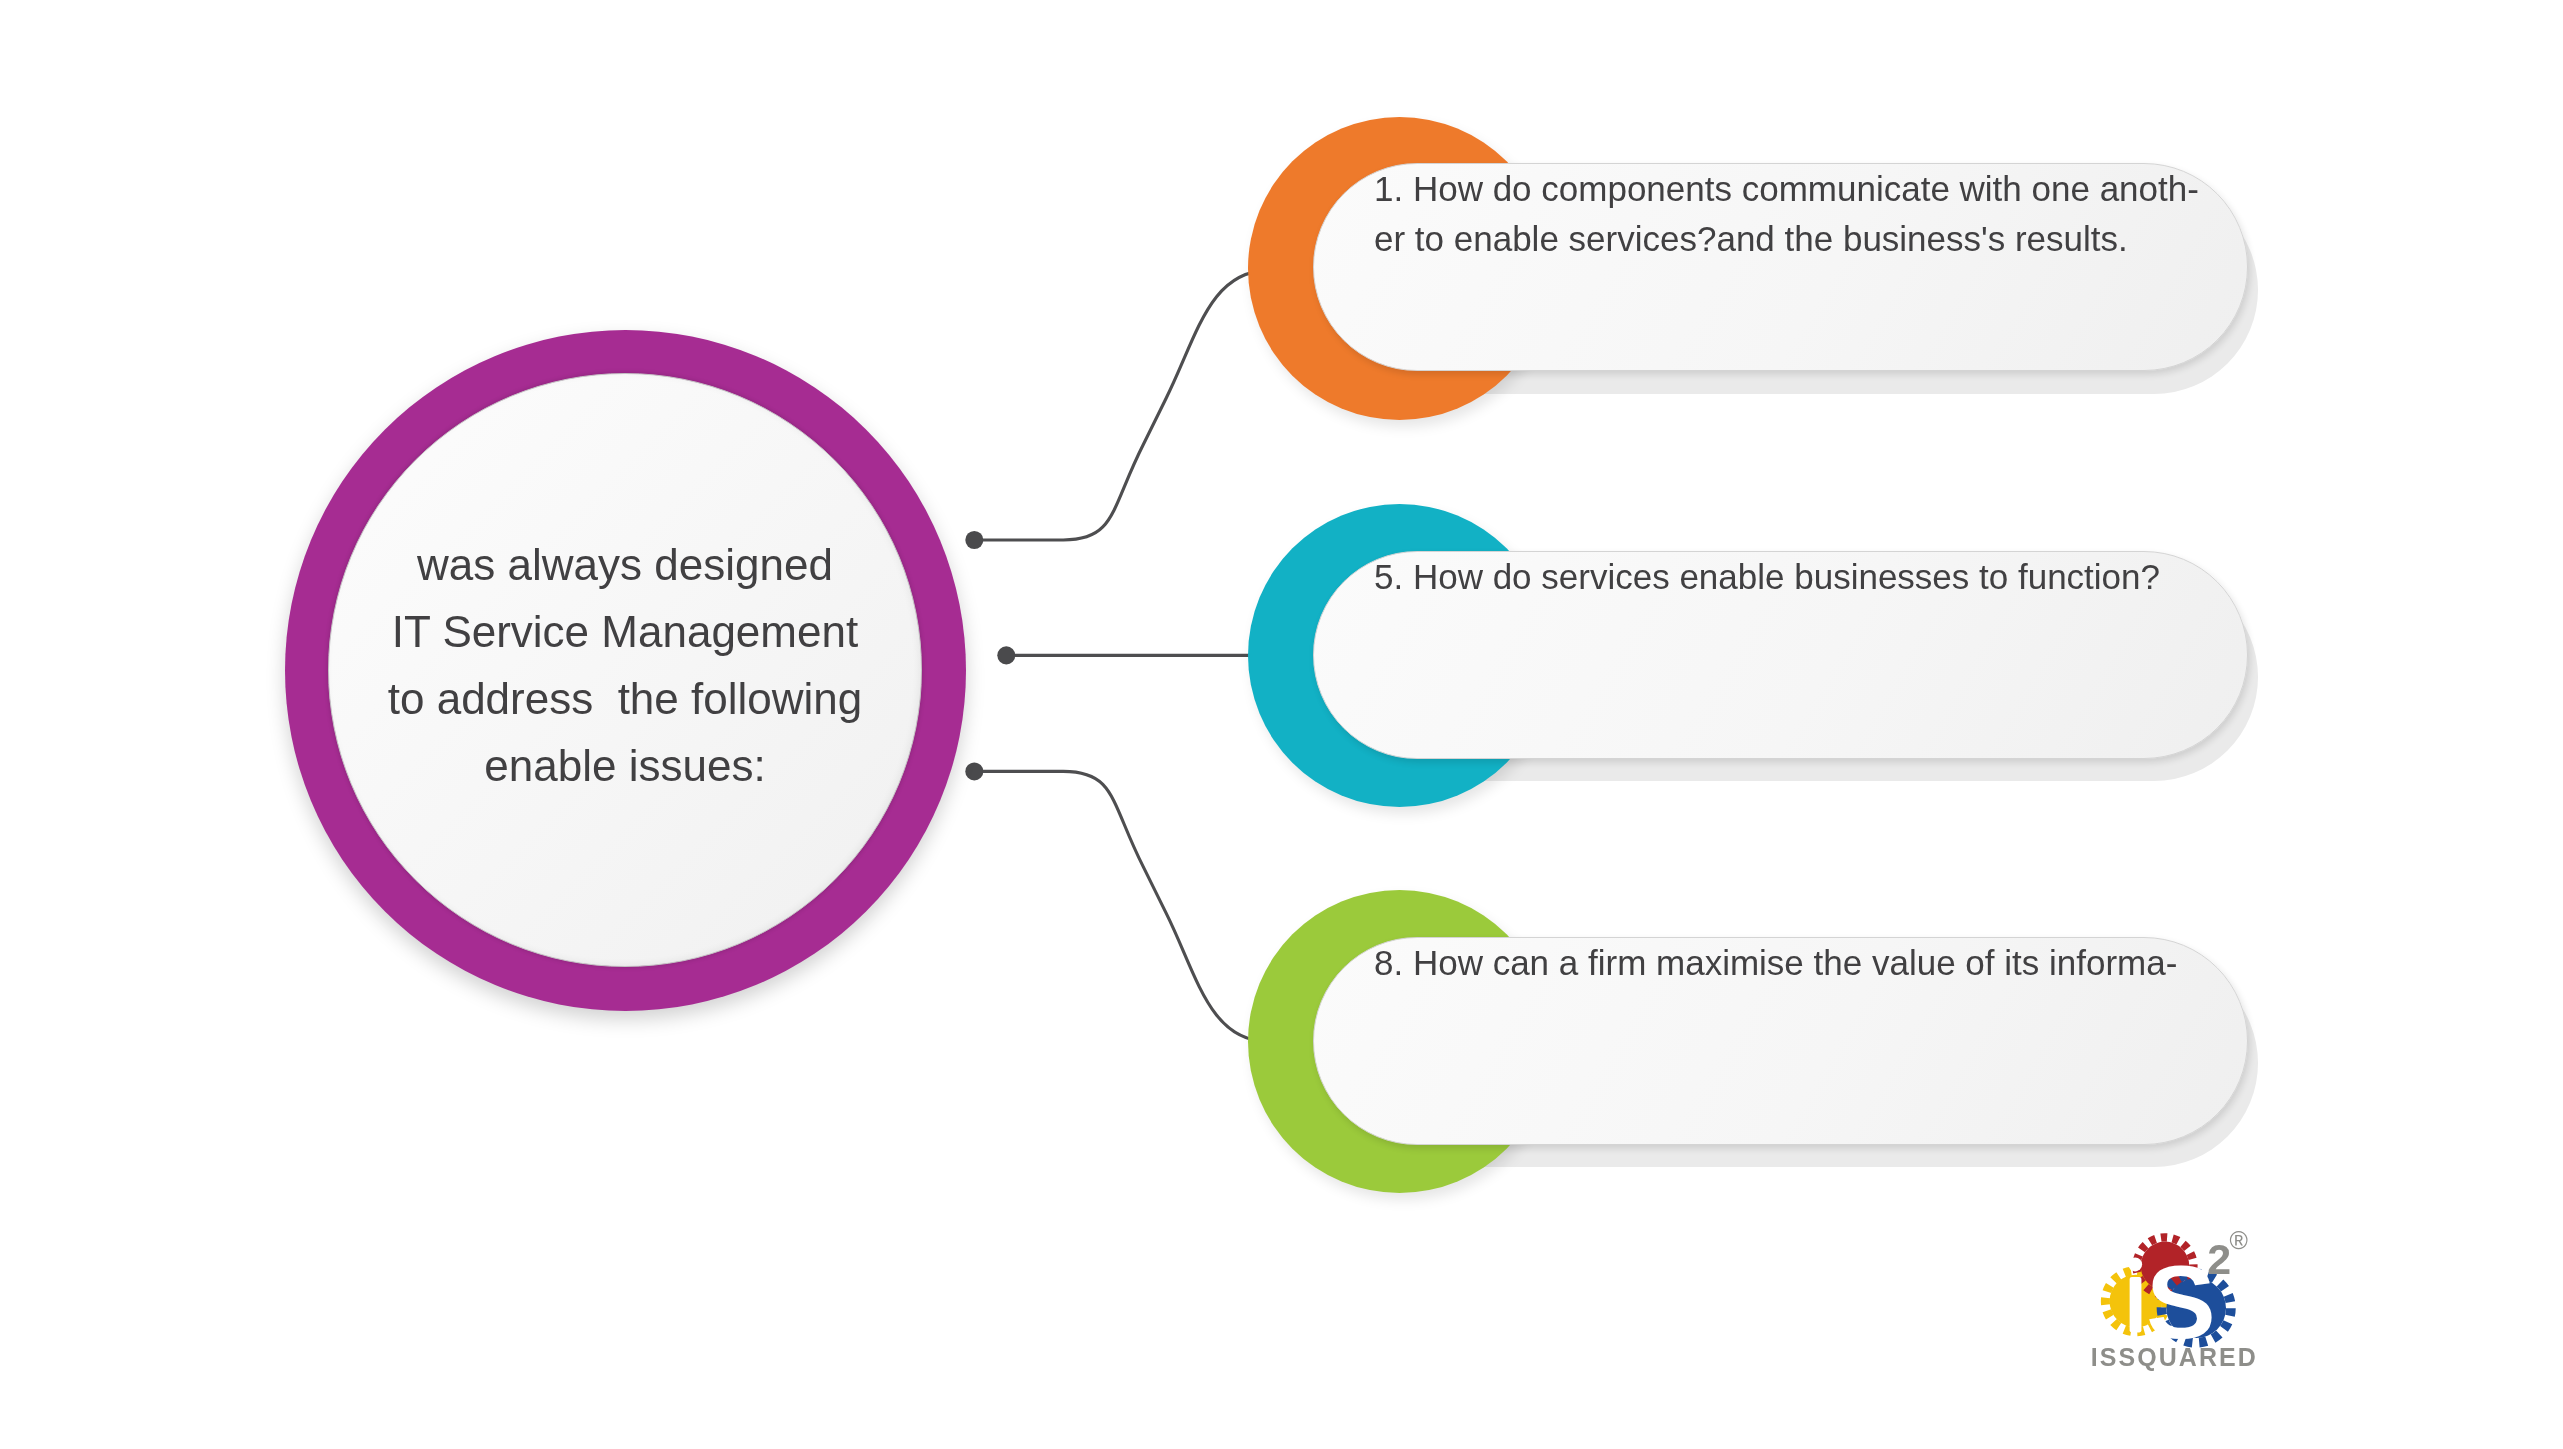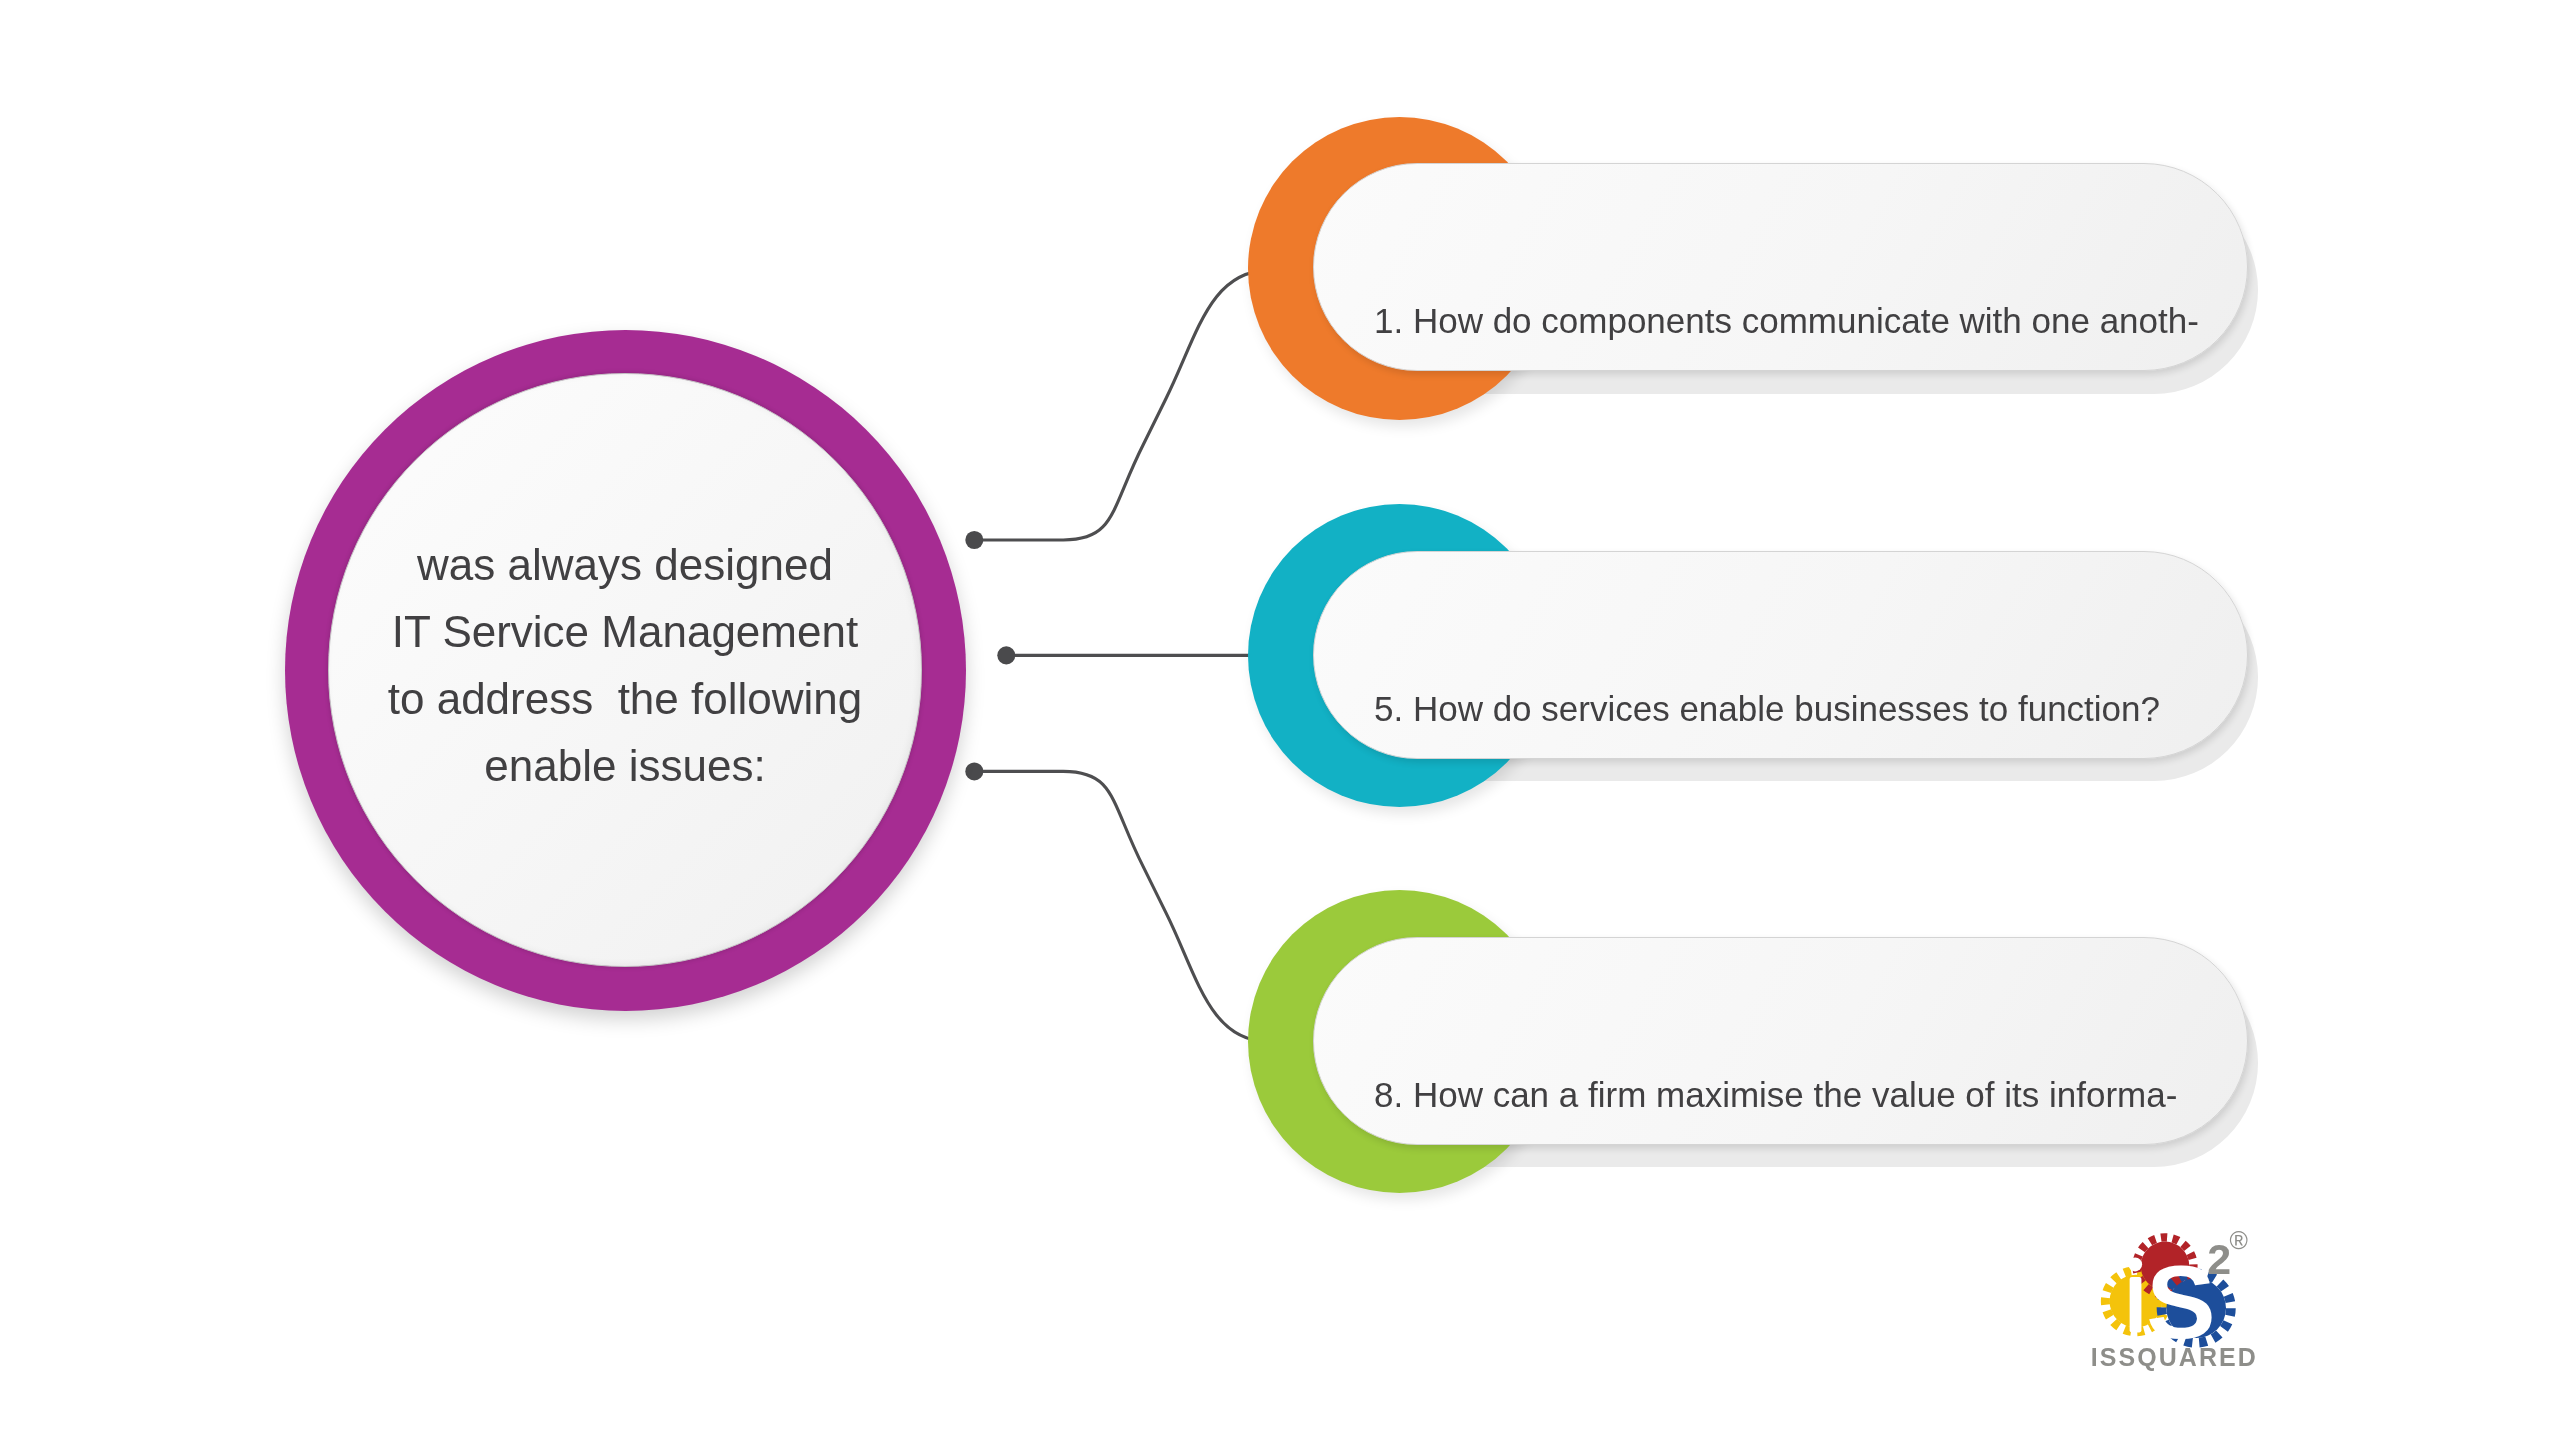--- a/index.html
+++ b/index.html
@@ -36,21 +36,21 @@
   }
   .disc{
     position:absolute;width:303px;height:303px;border-radius:50%;z-index:3;
     box-shadow:4.2px 7px 12.5px rgba(0,0,0,0.10);
   }
   .pill{
     position:absolute;left:1313px;width:935px;height:208px;border-radius:104px;z-index:4;
     background:linear-gradient(120deg,#fbfbfb 0%,#f6f6f6 55%,#efefef 100%);
     border:1.4px solid #d4d4d4;
     box-shadow:2.1px 3.5px 7px rgba(0,0,0,0.12);
-    display:flex;flex-direction:column;justify-content:flex-end;
+    display:flex;flex-direction:column;justify-content:flex-start;
     box-sizing:border-box;padding-left:60px;padding-bottom:23.6px;
   }
   .pill-text{font-size:35px;line-height:50px;color:#414042;}
   .pill-text span{display:block;white-space:pre;}
 
   .shadow1{left:1323px;top:186px;}
   .shadow2{left:1323px;top:573px;}
   .shadow3{left:1323px;top:959px;}
 
   .disc1{left:1248px;top:117px;}
@@ -87,20 +87,21 @@
         <span>enable issues:</span>
       </div>
     </div>
   </div>
 
   <div class="pill-shadow shadow1"></div>
   <div class="disc disc1" style="background: rgb(238, 122, 43);"></div>
   <div class="pill pill1">
     <div class="pill-text">
       <span>1. How do components communicate with one anoth-</span>
+      <span>er to enable services?and the business's results.</span>
     </div>
   </div>
 
   <div class="pill-shadow shadow2"></div>
   <div class="disc disc2" style="background: rgb(18, 177, 197);"></div>
   <div class="pill pill2">
     <div class="pill-text">
       <span>5. How do services enable businesses to function?</span>
     </div>
   </div>

